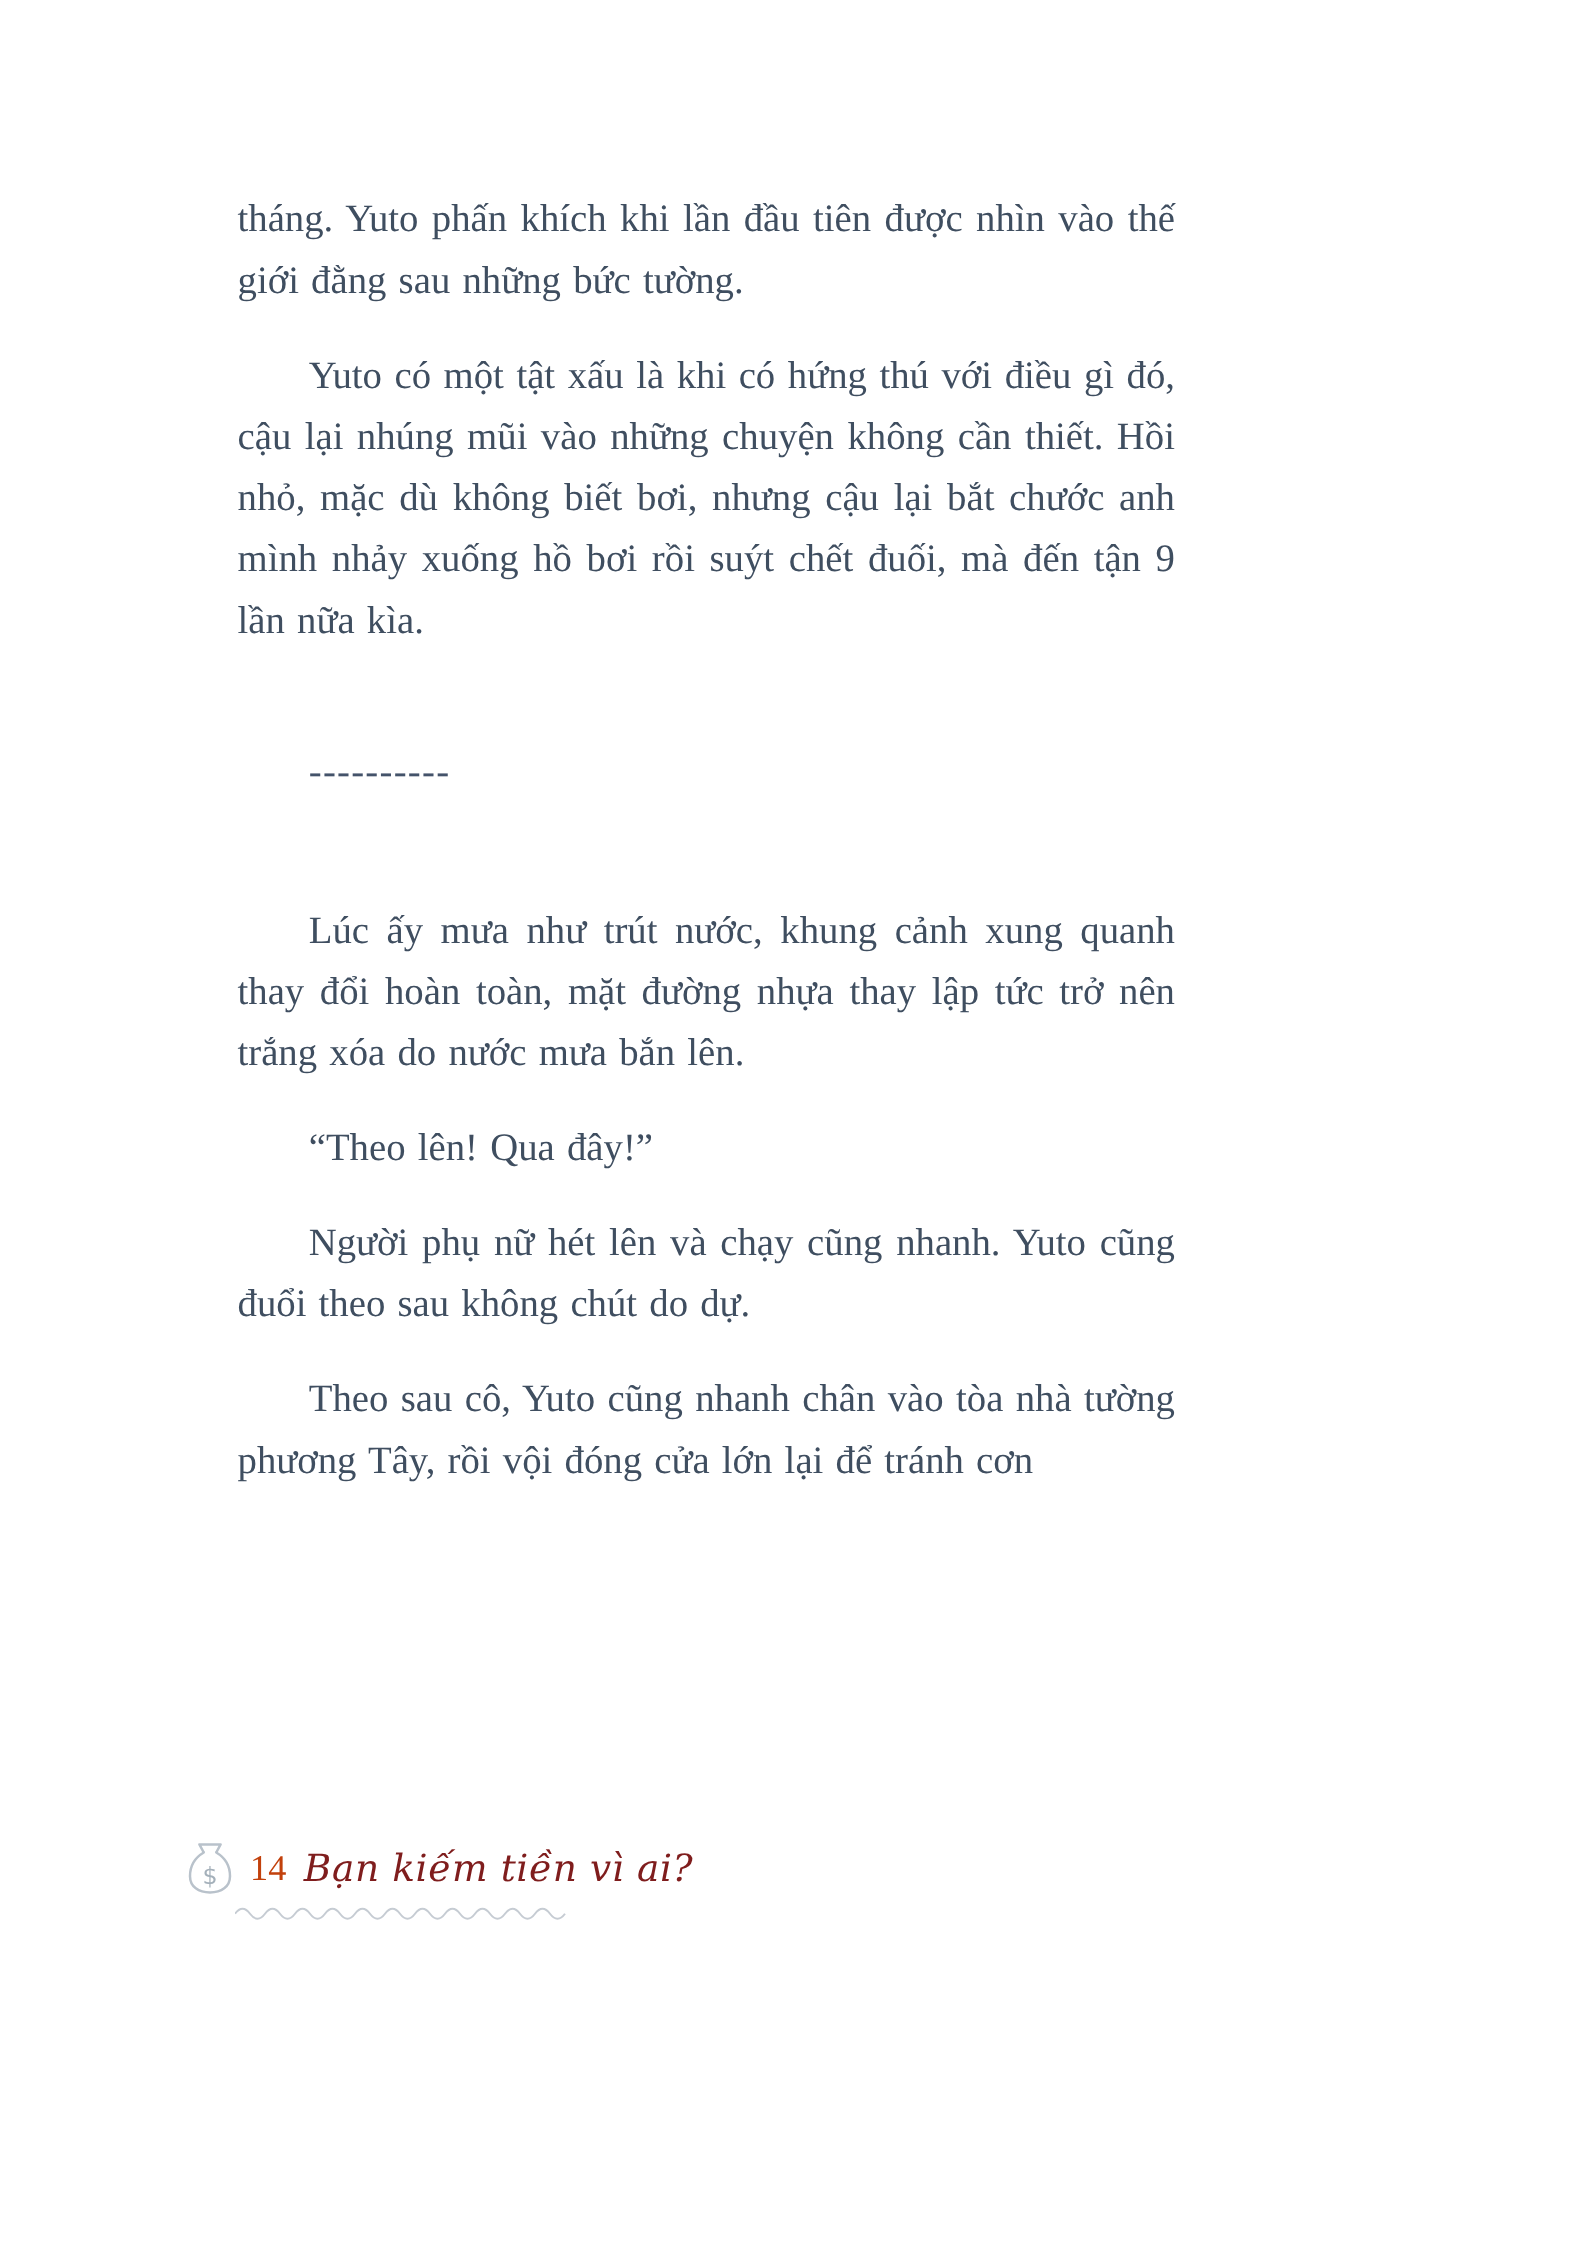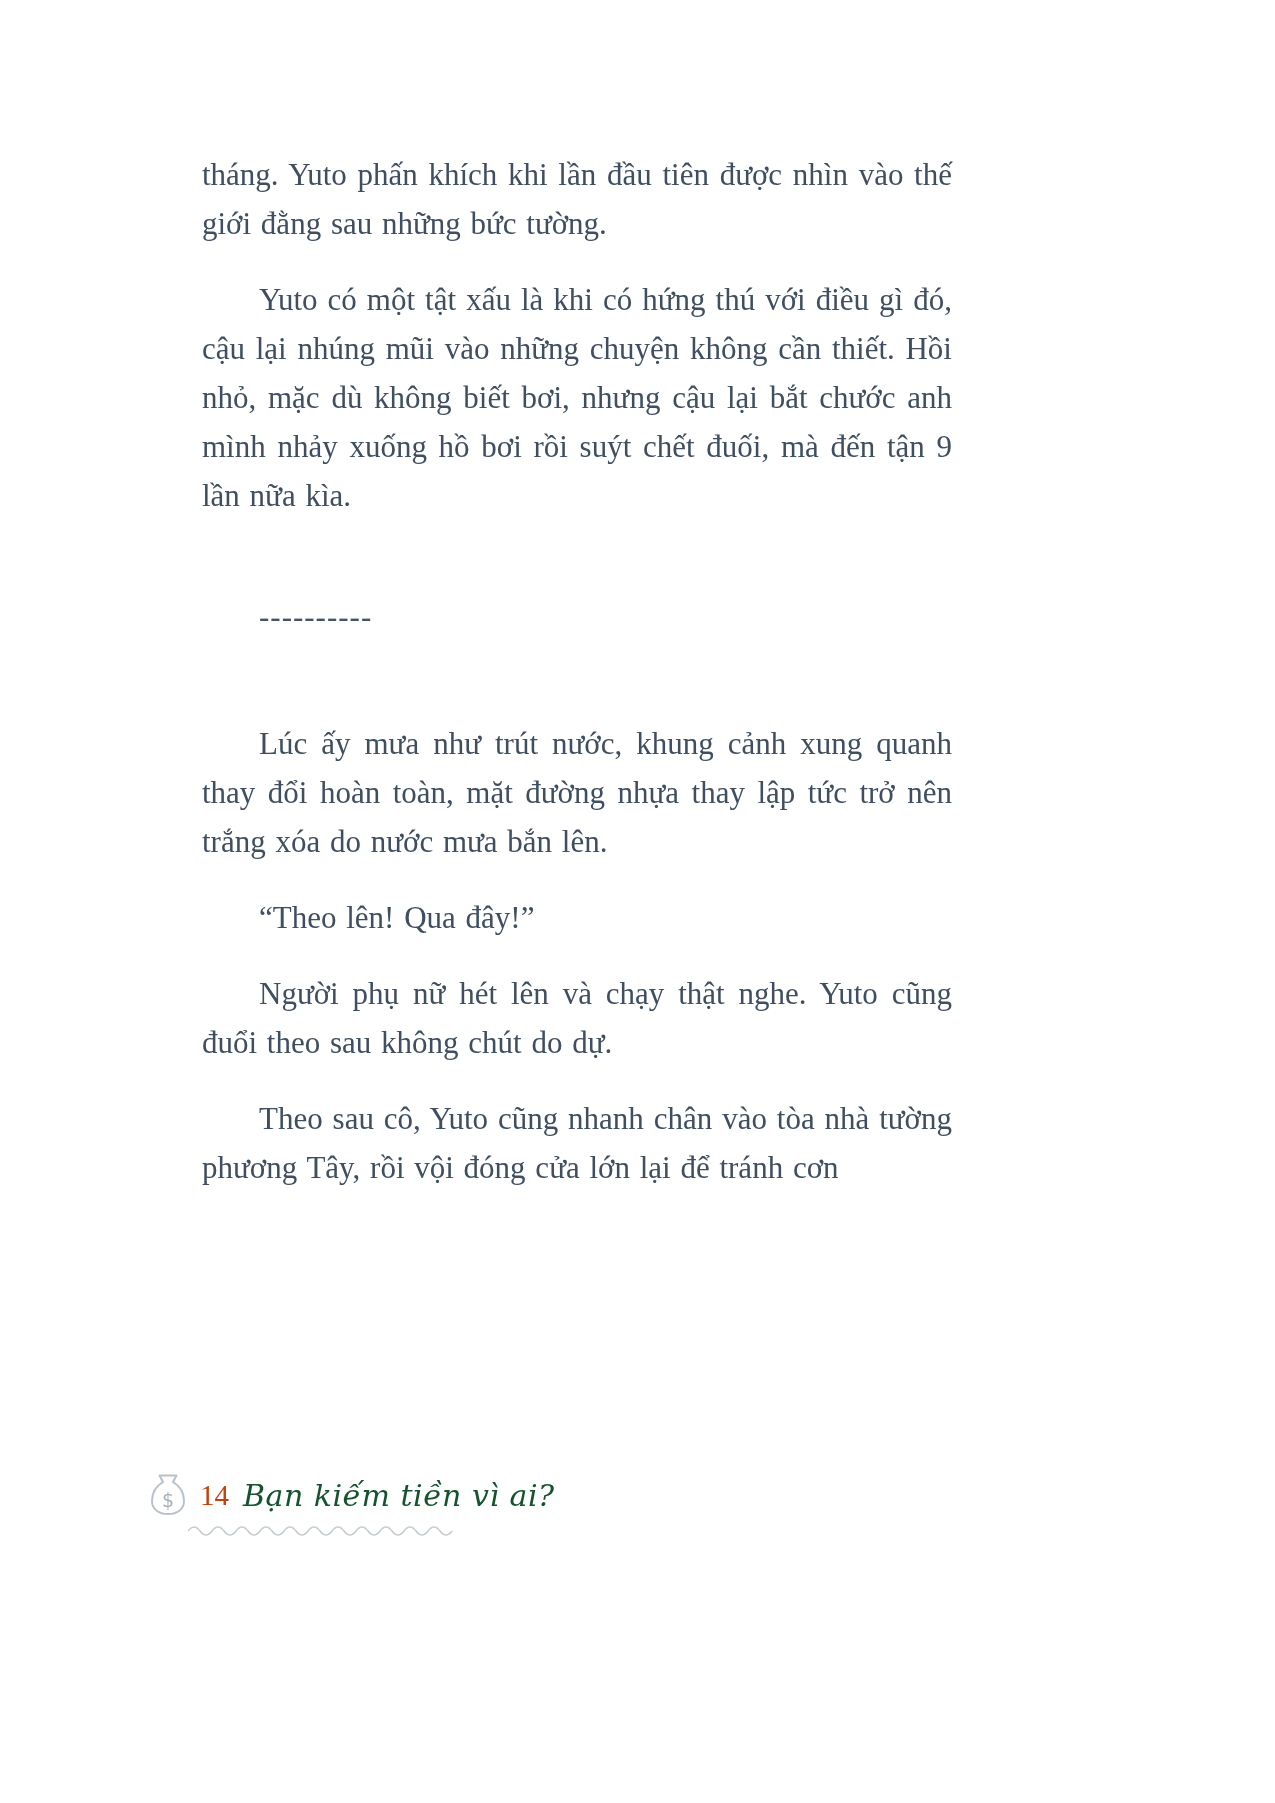--- a/index.html
+++ b/index.html
@@ -14,21 +14,20 @@
   }
   .content {
     position: absolute;
     left: 190px;
     top: 150px;
     width: 750px;
     color: #3f4e60;
     font-size: 31px;
     line-height: 49px;
     text-align: justify;
-    margin-left: 12px;
   }
   .para {
     text-indent: 57px;
     margin-bottom: 27px;
     word-spacing: 2px;
   }
   .para.no-indent { text-indent: 0; }
   .para.divider {
     text-align: left;
     margin-top: 72px;
@@ -48,41 +47,41 @@
     gap: 10px;
   }
   .bag-icon { display: inline-block; width: 40px; height: 46px; }
   .page-number {
     color: #c2410c;
     font-size: 29px;
     font-family: "Liberation Serif", serif;
     padding-left: 2px;
   }
   .book-title {
-    color: #14532d;
+    color: #7f1d1d;
     font-size: 30px;
     font-style: italic;
     font-family: "DejaVu Serif", serif;
     letter-spacing: 0.5px;
     padding-left: 4px;
   }
   .wave { display: block; margin-left: 40px; margin-top: 6px; }
 </style>
 </head>
 <body>
 
 <div class="page">
 
   <div class="content">
     <p class="para no-indent">tháng. Yuto phấn khích khi lần đầu tiên được nhìn vào thế giới đằng sau những bức tường.</p>
     <p class="para">Yuto có một tật xấu là khi có hứng thú với điều gì đó, cậu lại nhúng mũi vào những chuyện không cần thiết. Hồi nhỏ, mặc dù không biết bơi, nhưng cậu lại bắt chước anh mình nhảy xuống hồ bơi rồi suýt chết đuối, mà đến tận 9 lần nữa kìa.</p>
     <p class="para divider">----------</p>
     <p class="para">Lúc ấy mưa như trút nước, khung cảnh xung quanh thay đổi hoàn toàn, mặt đường nhựa thay lập tức trở nên trắng xóa do nước mưa bắn lên.</p>
     <p class="para">“Theo lên! Qua đây!”</p>
-    <p class="para">Người phụ nữ hét lên và chạy thật nghe. Yuto cũng đuổi theo sau không chút do dự.</p>
+    <p class="para">Người phụ nữ hét lên và chạy cũng nhanh. Yuto cũng đuổi theo sau không chút do dự.</p>
     <p class="para">Theo sau cô, Yuto cũng nhanh chân vào tòa nhà tường phương Tây, rồi vội đóng cửa lớn lại để tránh cơn</p>
   </div>
 
   <div class="footer">
     <div class="footer-row">
       <span class="bag-icon">
         <svg width="40" height="46" viewBox="0 0 40 46" xmlns="http://www.w3.org/2000/svg">
           <path d="M15 10 L11.5 3.5 h17 l-3.5 6.5" fill="none" stroke="#b9c2cb" stroke-width="2" stroke-linejoin="round"></path>
           <path d="M15 10 C6.5 15 4 23 4 29 c0 8.5 7 13 16 13 s16 -4.5 16 -13 c0 -6 -2.5 -14 -11 -19" fill="none" stroke="#b9c2cb" stroke-width="2" stroke-linecap="round"></path>
           <text x="20" y="35" font-size="19" fill="#a4b0ba" text-anchor="middle" font-family="DejaVu Sans, sans-serif">$</text>

